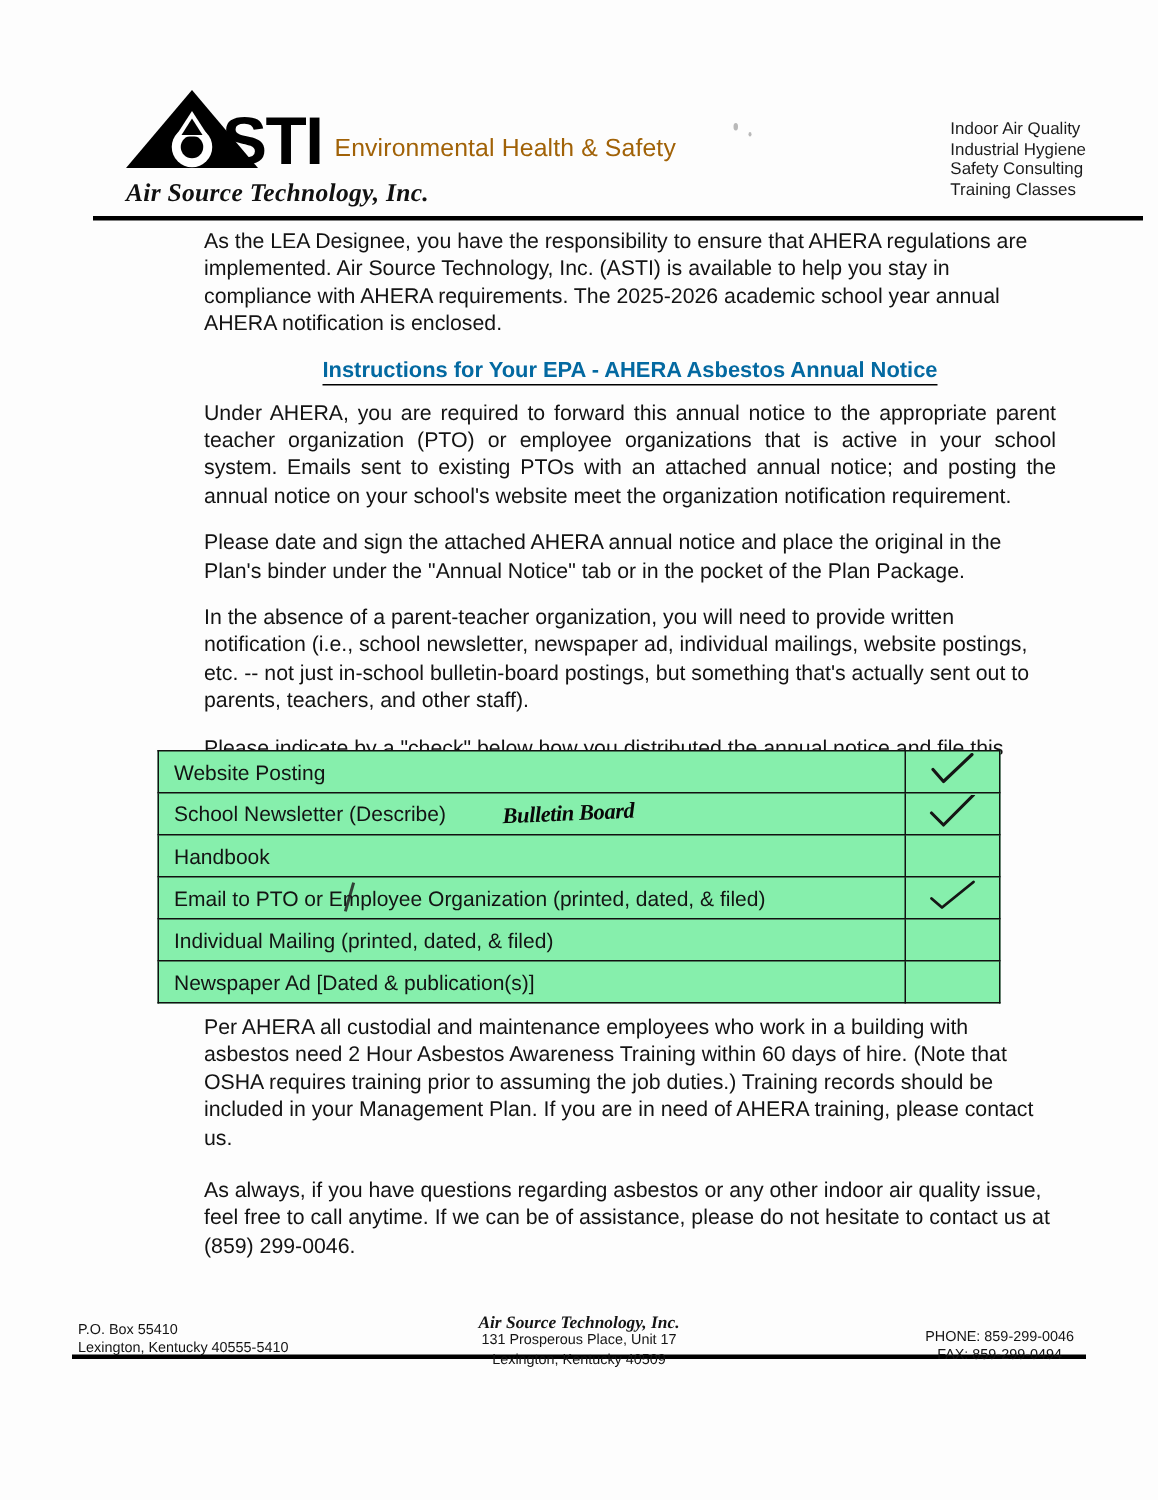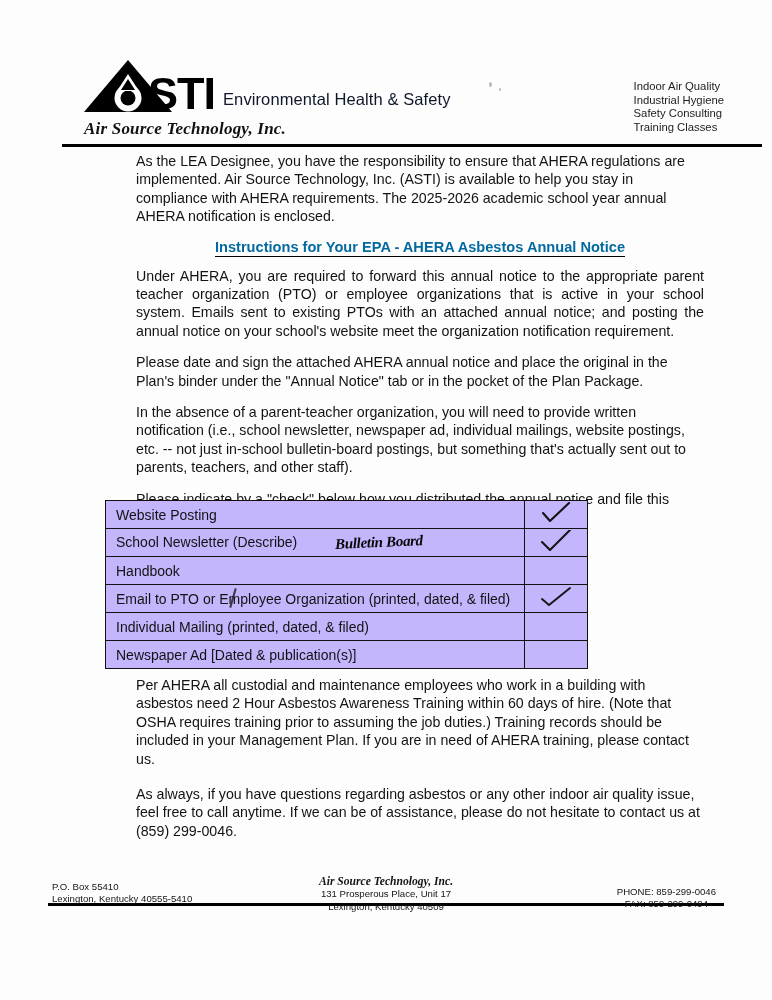--- a/index.html
+++ b/index.html
@@ -45,21 +45,21 @@
     font-family: "Liberation Sans", sans-serif;
     font-weight: bold;
     font-size: 45px;
     letter-spacing: -1px;
     line-height: 0.92;
     margin-left: -26px;
     color: #000;
   }
   .logo-tag {
     font-size: 16.5px;
-    color: #0f172a;
+    color: #a16207;
     margin-left: 8px;
     padding-bottom: 5px;
     letter-spacing: 0.1px;
   }
   .company-line {
     position: absolute;
     left: 84px;
     top: 103px;
     font-family: "Liberation Serif", serif;
     font-weight: bold;
@@ -117,24 +117,24 @@
   .section-title span {
     border-bottom: 1.6px solid #000;
     padding-bottom: 1px;
   }
 
   
   .check-table {
     position: absolute;
     left: 105px;
     top: 500px;
-    width: 483px;
+    width: 562px;
     border: 1.6px solid #000;
     border-collapse: collapse;
-    background: #c4b5fd;
+    background: #86efac;
   }
   .check-table td {
     border: 1.1px solid #111;
     height: 27px;
     font-size: 14px;
     color: #131313;
     padding: 0 0 0 10px;
     vertical-align: middle;
     position: relative;
   }

